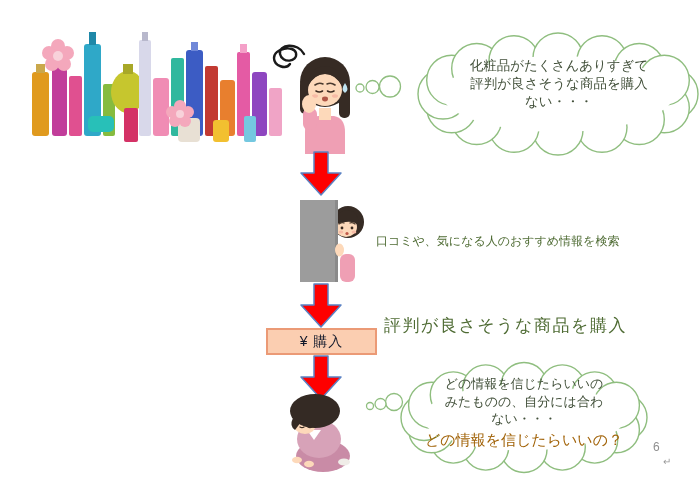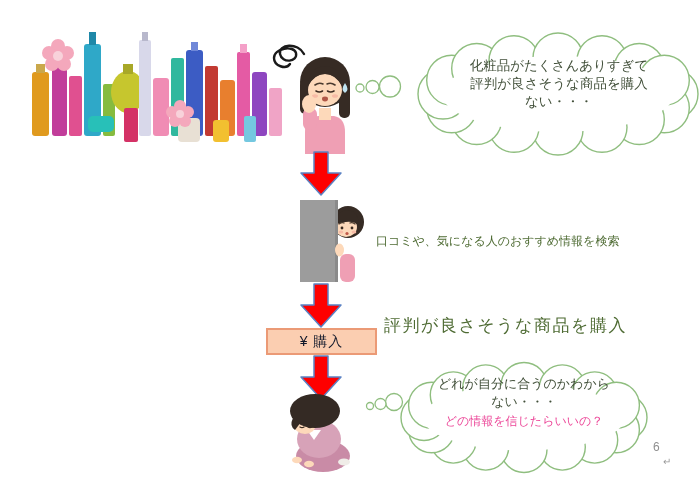--- a/index.html
+++ b/index.html
@@ -11,21 +11,21 @@
   .bubble-text{
     width:242px;text-align:center;font-size:13.5px;line-height:18px;
     color:#42503a;z-index:5;font-family:Liberation Mono, monospace;
   }
   .bubble-text-bottom{
     width:242px;text-align:center;font-size:13px;line-height:17.5px;
     color:#42503a;z-index:5;
   }
   .bubble-line{white-space:nowrap;}
   .alert-line{
-    color:#ec4899;font-size:12px;margin-top:3px;white-space:nowrap;
+    color:#a16207;font-size:15px;margin-top:3px;white-space:nowrap;
   }
   .green-label{
     color:#4e6b33;font-size:12px;white-space:nowrap;z-index:4;
   }
   .green-label.big{font-size:17px;letter-spacing:1.5px;}
   .purchase-box{
     left:266px;top:328px;width:111px;height:27px;box-sizing:border-box;
     background:#fbceb1;border:2px solid #eb9a76;
     display:flex;align-items:center;justify-content:center;
     color:#0f172a;font-size:14px;letter-spacing:1px;z-index:4;
@@ -216,21 +216,22 @@
         <circle cx="256.4" cy="47.2" r="23"></circle>
     </g>
     <ellipse cx="164" cy="59.5" rx="101" ry="33" fill="#ffffff"></ellipse>
     <g fill="#ffffff" stroke="#8fbe7f" stroke-width="1.3">
       <circle cx="34" cy="44" r="8.5"></circle>
         <circle cx="20.5" cy="46" r="5.5"></circle>
         <circle cx="10" cy="48" r="3.5"></circle>
     </g>
   </svg>
   <div class="abs bubble-text-bottom" style="left:403px;top:375px;">
-    <div class="bubble-line">どれが自分に合うのかわから</div>
+    <div class="bubble-line">どの情報を信じたらいいの</div>
+    <div class="bubble-line">みたものの、自分には合わ</div>
     <div class="bubble-line">ない・・・</div>
     <div class="alert-line">どの情報を信じたらいいの？</div>
   </div>
 
   <div class="abs page-number">6</div>
   <div class="abs return-mark">↵</div>
 
 </div>
 
 </body></html>

